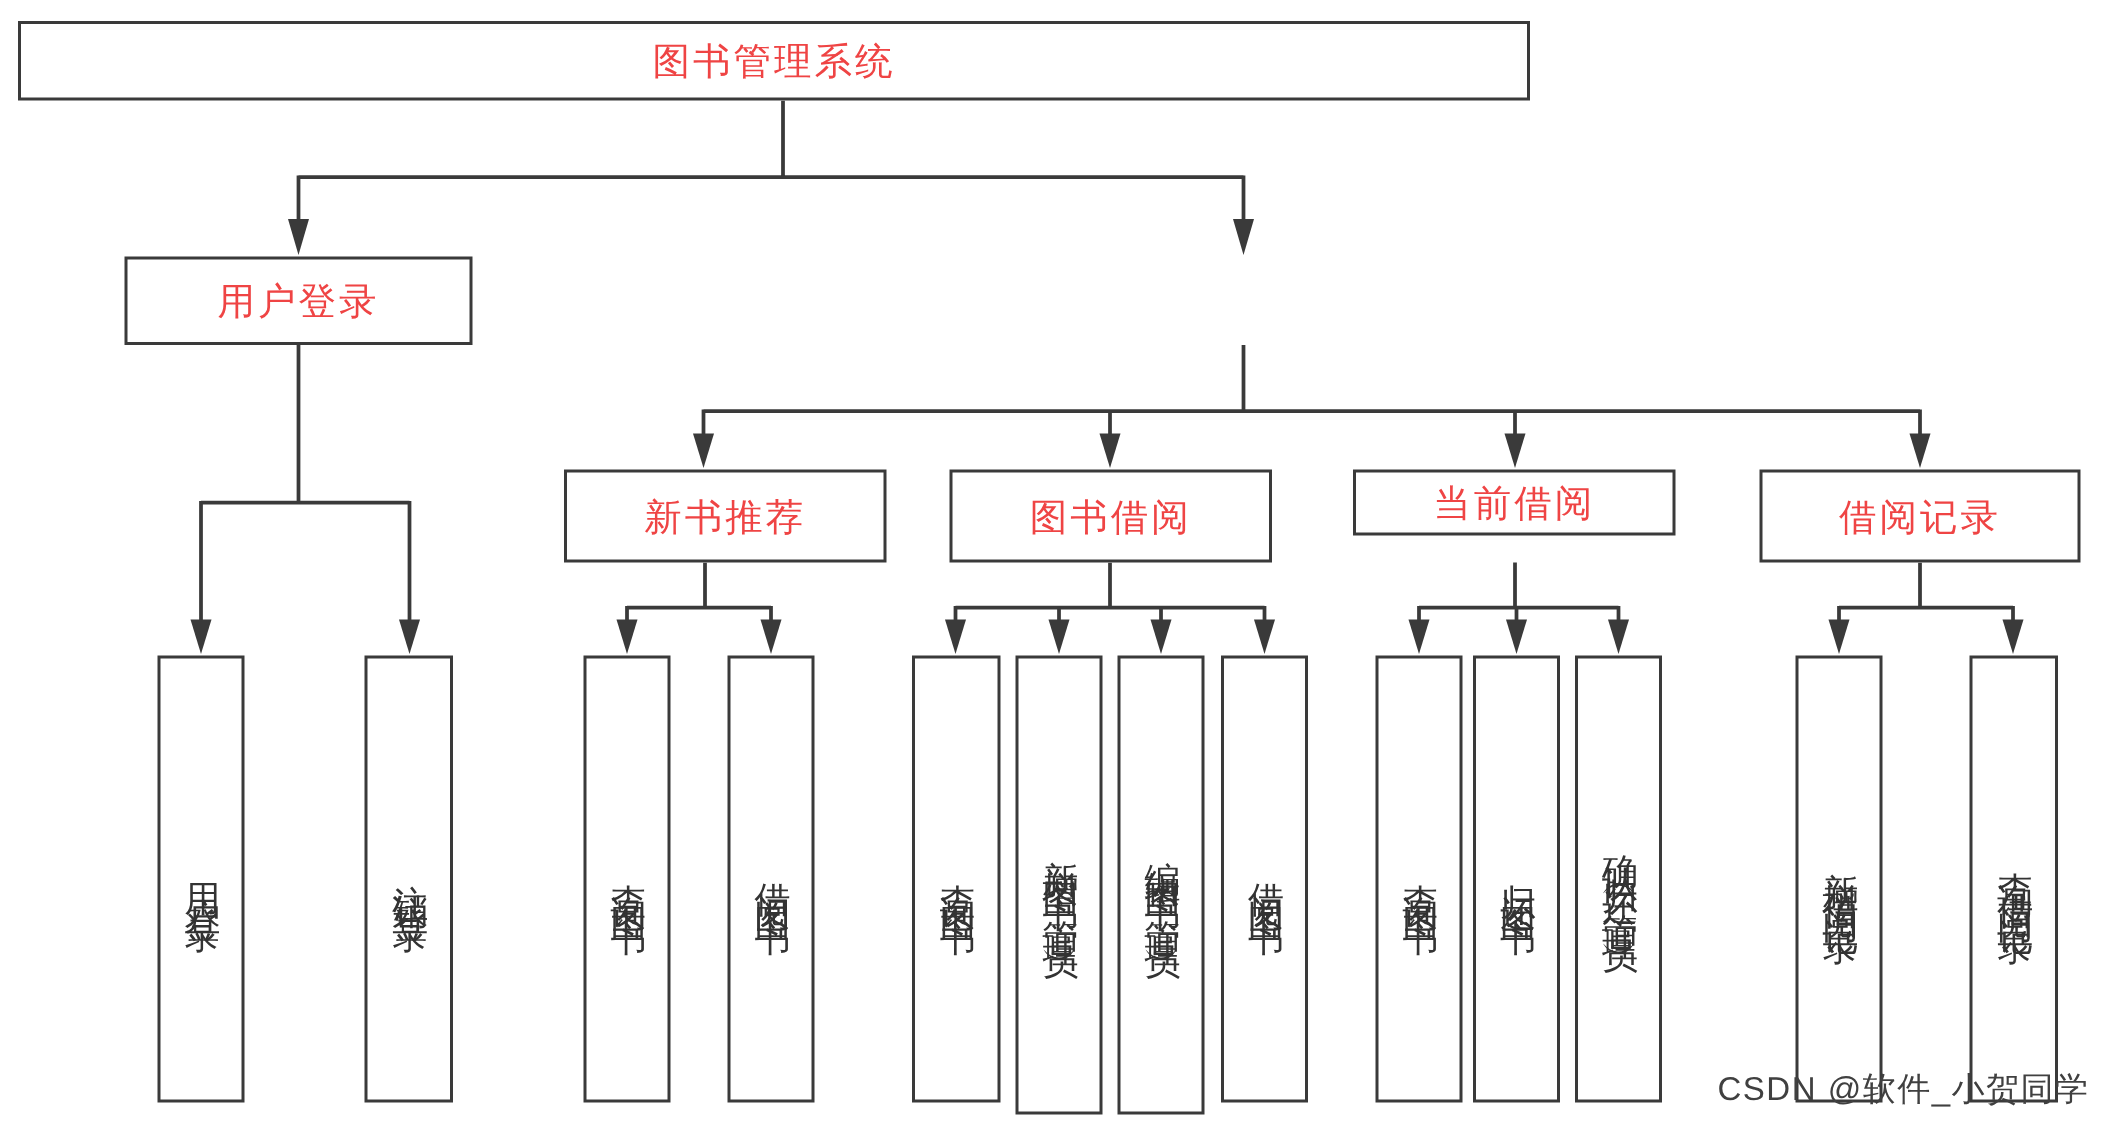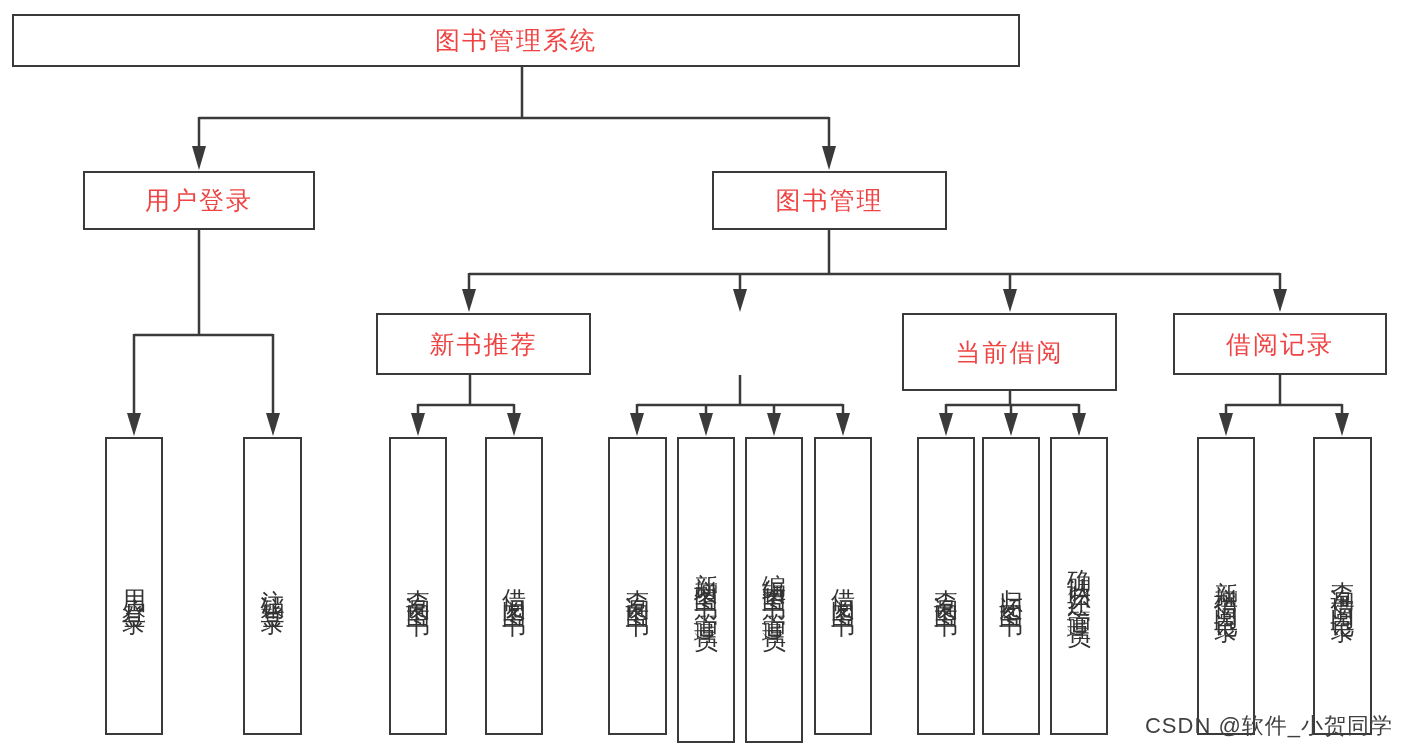--- a/index.html
+++ b/index.html
@@ -78,24 +78,24 @@
       <polygon points="1072,413 1086,413 1079,436"></polygon>
 
       <polygon points="1219,413 1233,413 1226,436"></polygon>
       <polygon points="1335,413 1349,413 1342,436"></polygon>
     </g>
   </svg>
 
   <div class="node" style="left:12px;top:14px;width:1008px;height:53px;">图书管理系统</div>
 
   <div class="node" style="left:83px;top:171px;width:232px;height:59px;">用户登录</div>
-  <div class="node" style="left:712px;top:171px;width:235px;height:59px;">图书管理</div>
 
   <div class="node" style="left:376px;top:313px;width:215px;height:62px;">新书推荐</div>
-  <div class="node" style="left:902px;top:313px;width:215px;height:78px;">当前借阅</div>
+  <div class="node" style="left:633px;top:313px;width:215px;height:62px;">图书借阅</div>
+  <div class="node" style="left:902px;top:313px;width:215px;height:44px;">当前借阅</div>
   <div class="node" style="left:1173px;top:313px;width:214px;height:62px;">借阅记录</div>
 
   <div class="leaf" style="left:105px;top:437px;width:58px;height:298px;">
     <span class="vtext">用户登录</span>
   </div>
   <div class="leaf" style="left:243px;top:437px;width:59px;height:298px;">
     <span class="vtext">注销登录</span>
   </div>
 
   <div class="leaf" style="left:389px;top:437px;width:58px;height:298px;">

